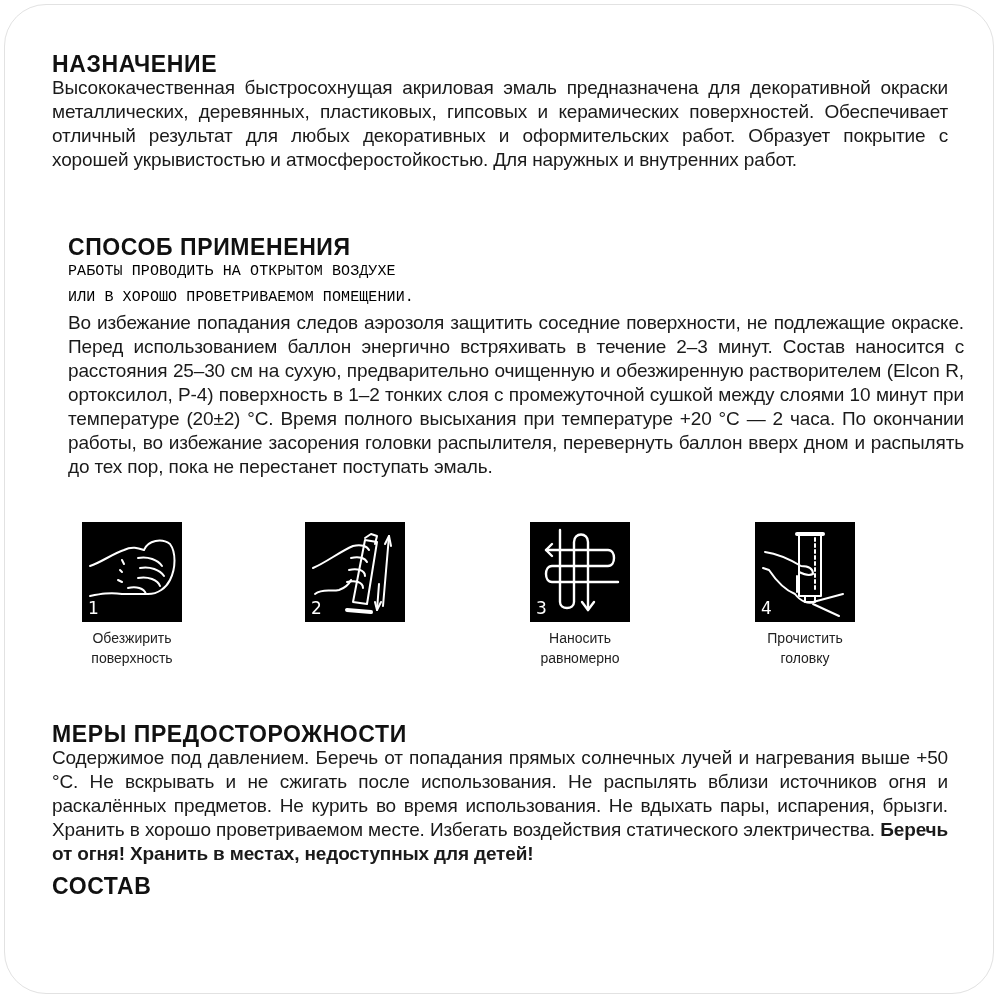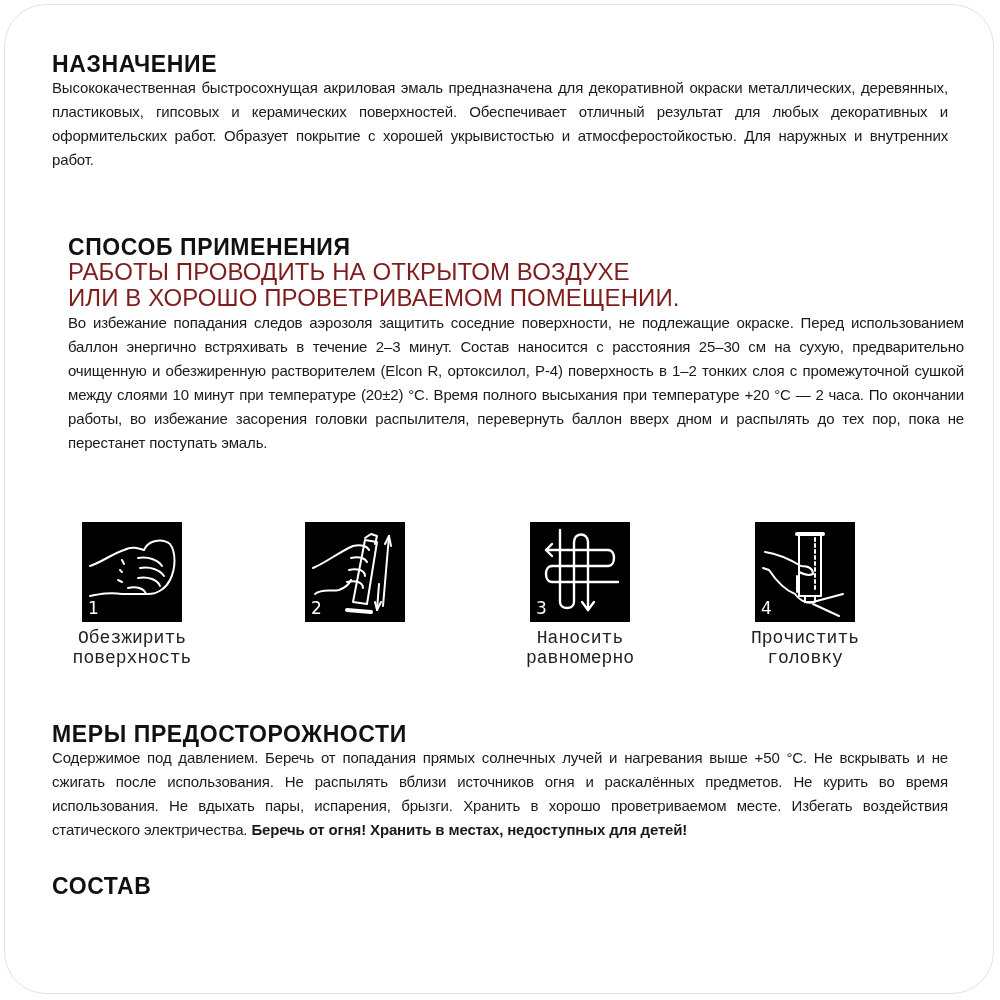--- a/index.html
+++ b/index.html
@@ -1,32 +1,32 @@
 <!DOCTYPE html>
 <html><head>
 <meta charset="utf-8">
 <style>
   html, body { margin:0; padding:0; background:#ffffff; }
   body { width:1000px; height:1000px; position:relative; overflow:hidden; font-family:"Liberation Sans", sans-serif; color:#1a1a1a; }
   .frame { position:absolute; left:4px; top:4px; width:990px; height:990px; border:1px solid #e2e2e2; border-radius:42px; box-sizing:border-box; }
   .content { position:absolute; left:52px; top:52px; width:896px; }
   h2 { margin:0; font-size:23px; font-weight:700; letter-spacing:0.6px; line-height:24px; color:#111; }
-  p.body { margin:0; font-size:15px; line-height:24px; text-align:justify; color:#1a1a1a; letter-spacing:-0.15px; }
+  p.body { margin:0; font-size:19px; line-height:24px; text-align:justify; color:#1a1a1a; letter-spacing:-0.15px; }
   p.body.last { text-align-last:left; }
-  .sub { margin:0; font-size:24px; line-height:26px; color:#7f1d1d; letter-spacing:0.1px; }
+  .sub { margin:0; font-size:15px; line-height:26px; color:#000000; letter-spacing:0.1px;font-family:Liberation Mono, monospace; }
   .sec1 { position:absolute; top:0; left:0; width:896px; }
   .sec2 { position:absolute; top:183px; left:0; width:896px;margin-left:16px; }
   .sec3 { position:absolute; top:670px; left:0; width:896px; }
   .sec4 { position:absolute; top:822px; left:0; width:896px; }
   .steps { position:absolute; top:470px; left:0; width:896px; height:150px; }
   .step { position:absolute; top:0; width:160px; text-align:center; }
   .step .icon { width:100px; height:100px; background:#000; margin:0 auto; position:relative; }
   .step .icon svg { position:absolute; left:0; top:0; width:100px; height:100px; }
   .step .num { position:absolute; left:6px; bottom:4px; color:#fff; font-size:17px; font-family:"DejaVu Sans", sans-serif; }
-  .step .cap { margin-top:6px; font-family:Liberation Mono, monospace; font-size:18px; line-height:20px; color:#222; }
+  .step .cap { margin-top:6px; font-family:Liberation Sans, sans-serif; font-size:14px; line-height:20px; color:#222; }
   b.strong { font-weight:700; }
 </style>
 </head>
 <body>
 
 <div class="frame"></div>
 
 <div class="content">
 
   <div class="sec1">

